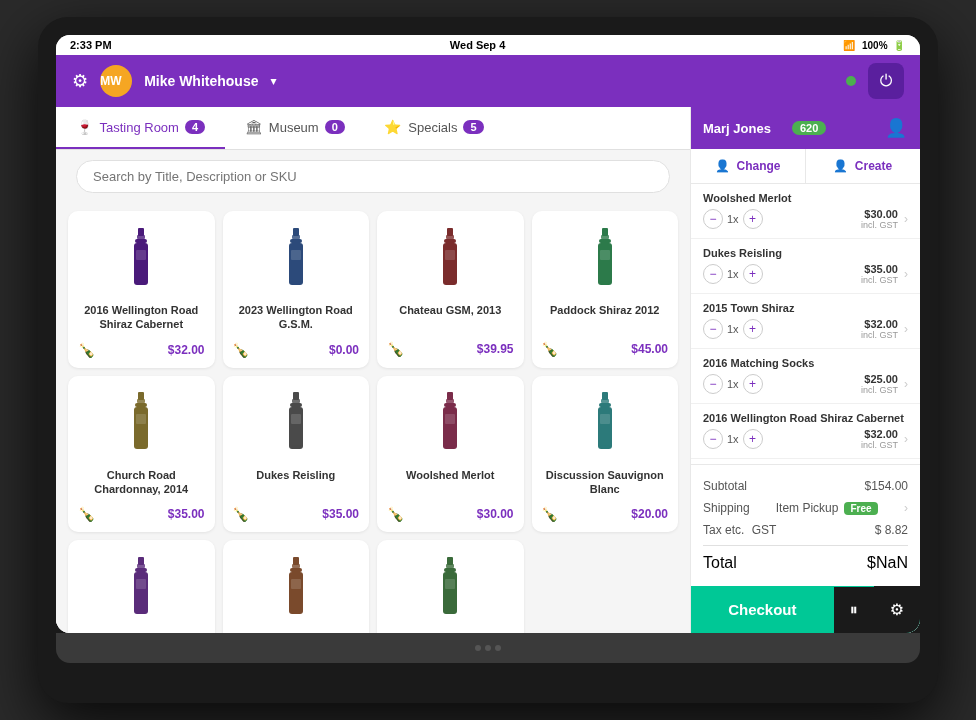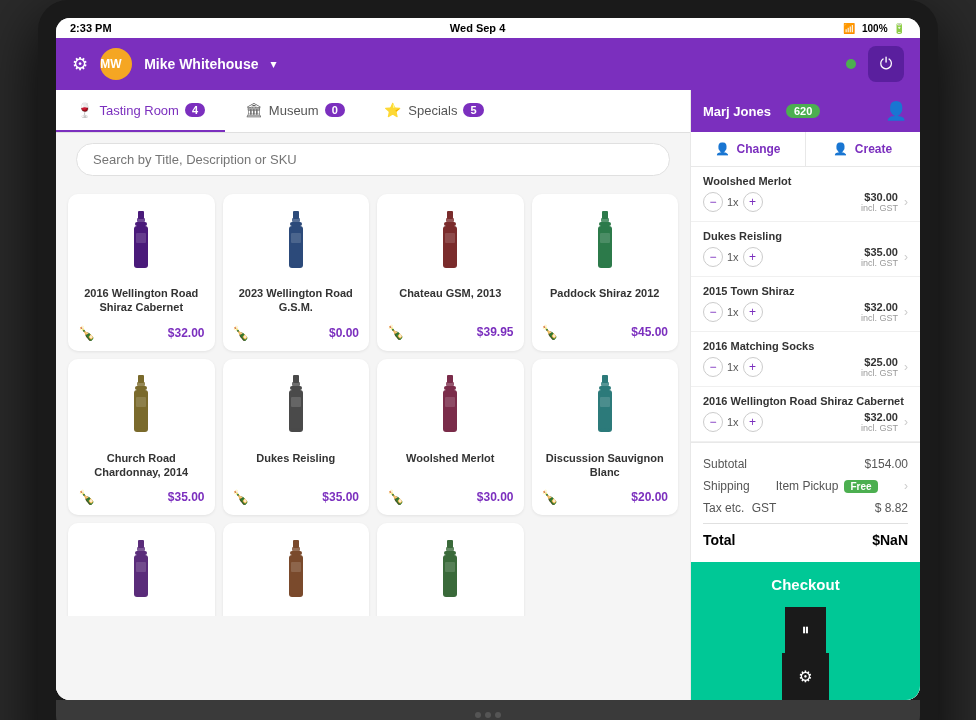--- a/index.html
+++ b/index.html
@@ -177,21 +177,21 @@
       display: flex;
       flex-direction: column;
     }
     .customer-header {
       background: #7B2FBE;
       padding: 10px 12px;
       display: flex;
       align-items: center;
       justify-content: space-between;
     }
-    .customer-info { display: flex; align-items: center; gap: 15px; }
+    .customer-info { display: flex; align-items: center; gap: 21px; }
     .customer-name { color: #fff; font-size: 13px; font-weight: 600; }
     .customer-badge {
       background: #4CAF50;
       color: #fff;
       border-radius: 10px;
       padding: 1px 8px;
       font-size: 11px;
       font-weight: 700;
     }
     .customer-action-icon { color: #fff; font-size: 18px; cursor: pointer; }
@@ -263,22 +263,22 @@
     }
     .summary-row {
       display: flex;
       justify-content: space-between;
       align-items: center;
       padding: 4px 0;
       font-size: 12px;
       color: #555;
     }
     .summary-row.total {
-      font-size: 14px;
-      font-weight: 700;
+      font-size: 16px;
+      font-weight: 400;
       color: #000;
       border-top: 1px solid #e0e0e0;
       margin-top: 4px;
       padding-top: 8px;
     }
     .shipping-row { display: flex; align-items: center; gap: 6px; }
     .free-badge {
       background: #4CAF50;
       color: #fff;
       border-radius: 4px;
@@ -286,21 +286,20 @@
       font-size: 10px;
       font-weight: 700;
     }
     .summary-arrow { color: #ccc; font-size: 12px; }
     
     .checkout-bar {
       display: flex;
       align-items: center;
       background: #00C896;
       border-radius: 0 0 0 0;
-      flex-direction: column;
     }
     .checkout-btn {
       flex: 1;
       background: #00C896;
       border: none;
       color: #fff;
       font-size: 15px;
       font-weight: 700;
       padding: 14px;
       cursor: pointer;

